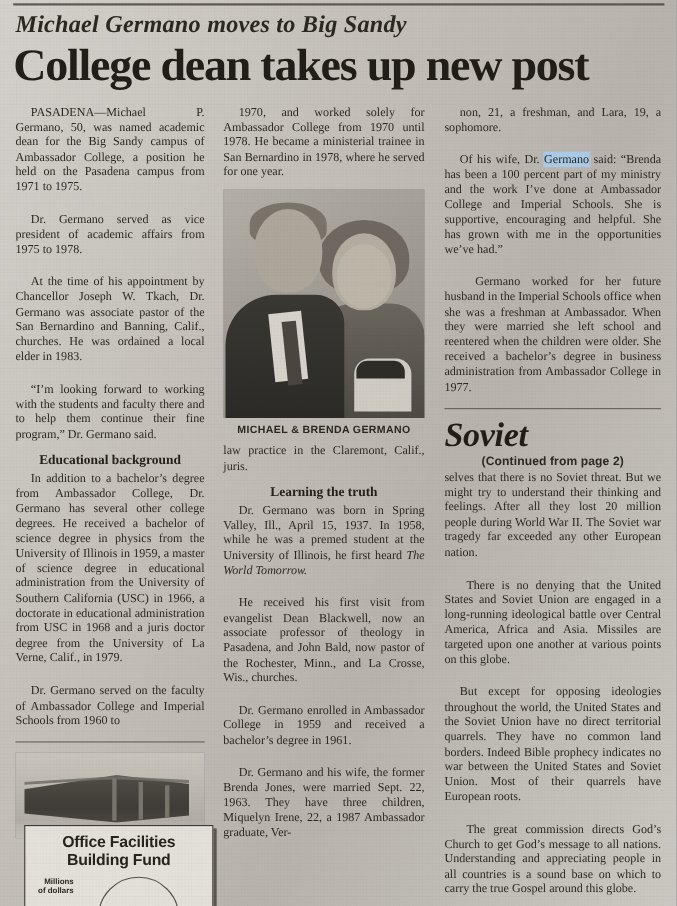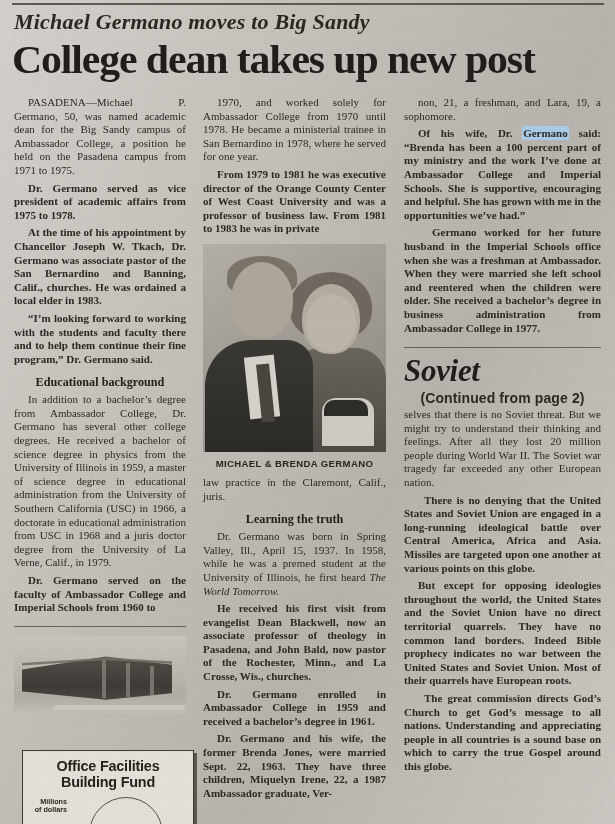--- a/index.html
+++ b/index.html
@@ -79,21 +79,21 @@
     margin: 0;
     text-indent: 14px;
     text-align: justify;
     font-family: "Liberation Serif", serif;
     font-size: 11px;
     line-height: 13.6px;
     color: #2c2922;
     -webkit-font-smoothing: none;
   }
   .body-text p.noindent { text-indent: 0; }
-  .body-text p + p { margin-top: 4px; font-weight: bold; }
+  .body-text p + p { margin-top: 16px; }
 
   .subhead {
     margin: 9px 0 4px 0;
     text-align: center;
     font-family: "Liberation Serif", serif;
     font-weight: bold;
     font-size: 12.2px;
     line-height: 14px;
     color: #242119;
   }
@@ -265,21 +265,21 @@
     font-size: 31px;
     line-height: 33px;
     letter-spacing: -.3px;
     color: #211e19;
     margin: 2px 0 3px 0;
   }
   .contd {
     text-align: center;
     font-family: "Liberation Sans", sans-serif;
     font-weight: bold;
-    font-size: 14px;
+    font-size: 11px;
     letter-spacing: .1px;
     color: #2c2922;
     margin-bottom: 2px;
   }
 
   .hl {
     background: #a9cbe8;
     box-shadow: 0 0 0 1px #a9cbe8;
   }
   em.title-italic { font-style: italic; }
@@ -327,21 +327,20 @@
     <div class="ad-axis">
       <div>Millions</div>
       <div>of dollars</div>
     </div>
     <div class="ad-circle"></div>
   </div>
 
   <div class="col" id="col2">
     <div class="body-text">
       <p>1970, and worked solely for Ambassador College from 1970 until 1978. He became a ministerial trainee in San Bernardino in 1978, where he served for one year.</p>
-      <p>From 1979 to 1981 he was executive director of the Orange County Center of West Coast University and was a professor of business law. From 1981 to 1983 he was in private</p>
     </div>
 
     <div style="height:8px"></div>
 
     <div class="photo" id="photo-couple">
       <div class="bg"></div>
       <div class="woman-body"></div>
       <div class="woman-hair"></div>
       <div class="woman-head"></div>
       <div class="woman-face"></div>

